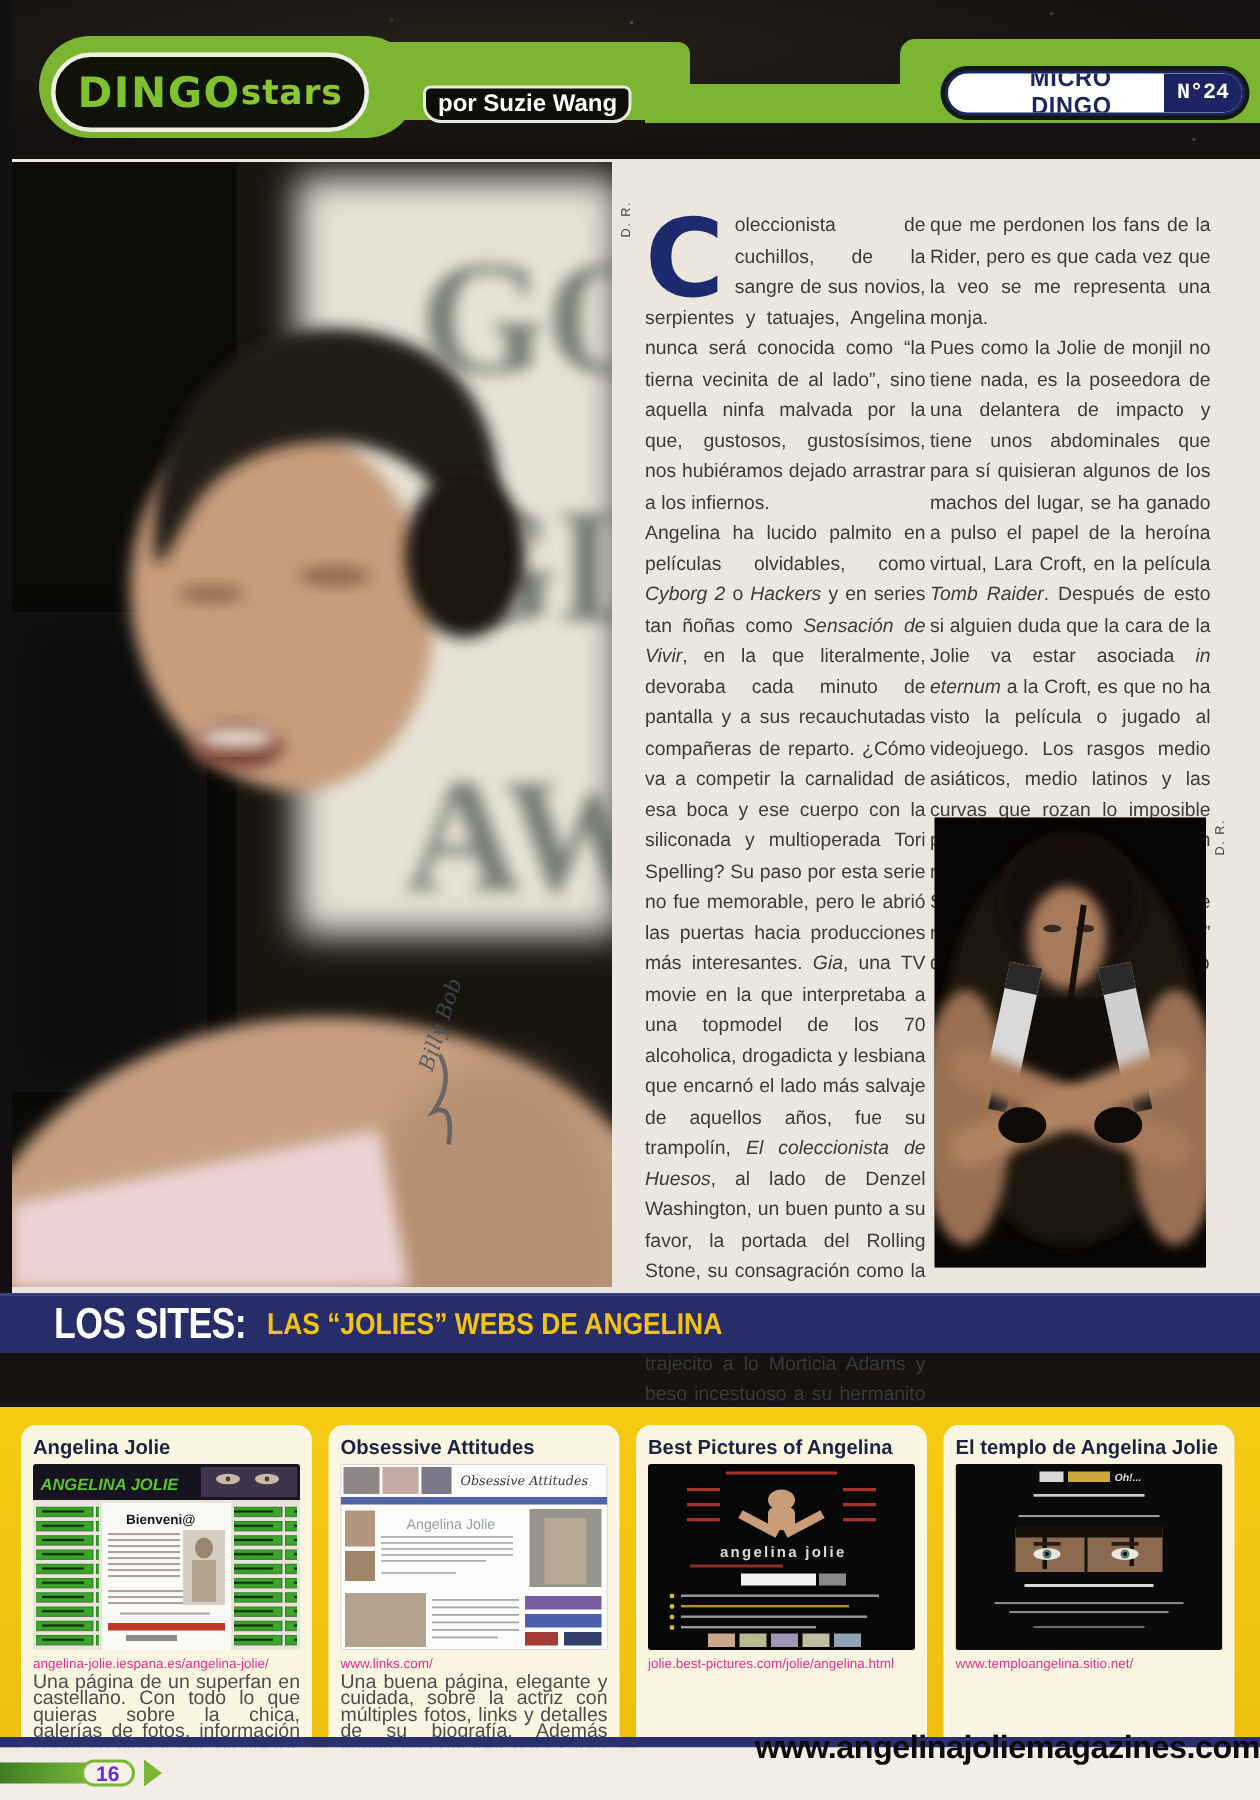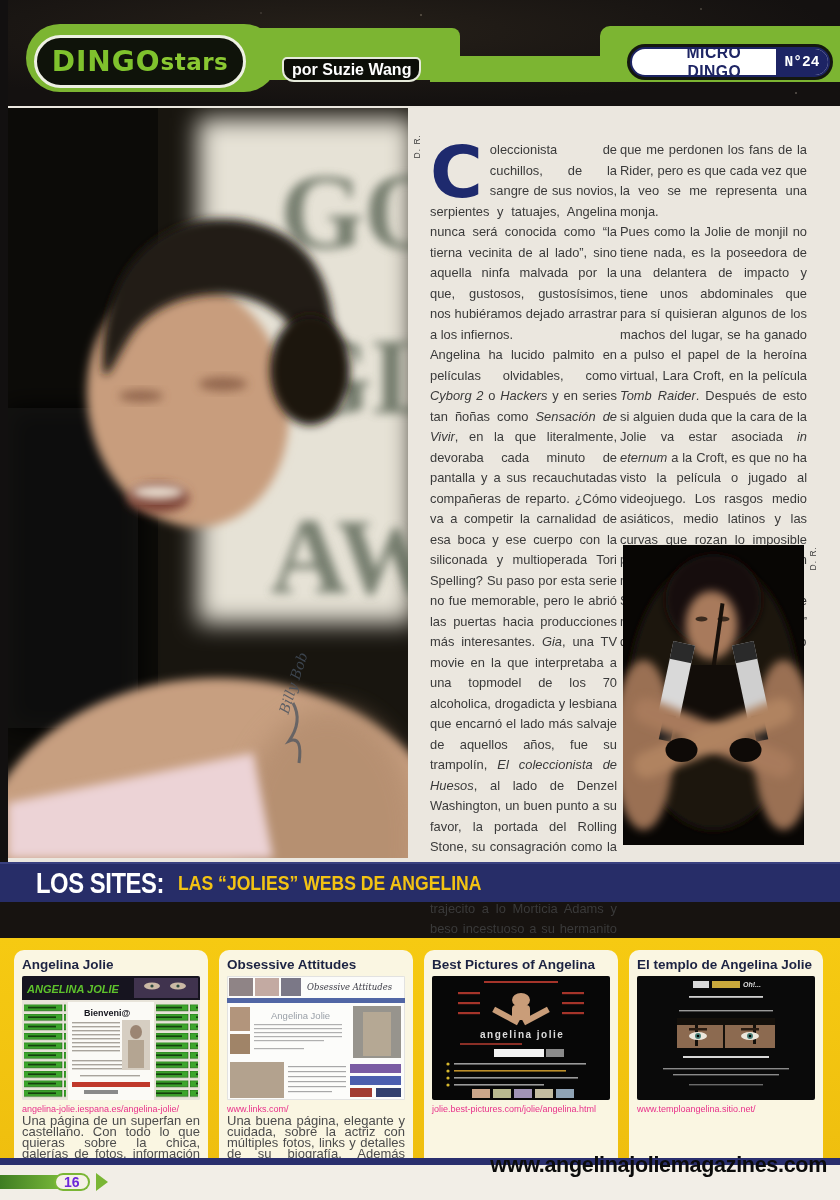--- a/index.html
+++ b/index.html
@@ -62,21 +62,21 @@
   .card-desc { font-size:13px; color:#4c4c4c; line-height:10.9px; text-align:justify; }
 
   
   .navy-line { position:absolute; left:0; top:1158px; width:840px; height:7px; background:#2a2f6e; }
   .footer { position:absolute; left:0; top:1165px; width:840px; height:35px; background:#f2eee7; }
   .pagemark { position:absolute; left:0; top:1173px; height:18px; }
   .pm-bar { position:absolute; left:0; top:2px; width:62px; height:14px; background:linear-gradient(90deg,#3f7d22,#79b93a); }
   .pm-num { position:absolute; left:54px; top:0; height:18px; padding:2px; background:#7ab635; border-radius:9px; display:flex; }
   .pm-num span { background:#f5f1e6; border-radius:7px; padding:0 8px; font-size:14px; font-weight:bold; color:#6d28d9; display:flex; align-items:center; }
   .pm-tip { position:absolute; left:96px; top:0; width:12px; height:18px; background:#7ab635; clip-path:polygon(0 0, 100% 50%, 0 100%); }
-  .watermark { position:absolute; right:13px; top:1153px; font-size:21.5px; font-weight:bold; color:#0b0b0b; letter-spacing:-.3px; z-index:5; }
+  .watermark { position:absolute; right:0; top:1153px; font-size:21.5px; font-weight:bold; color:#0b0b0b; letter-spacing:-.3px; z-index:5; }
 </style>
 </head>
 <body>
 
 <div class="page">
 
   <div class="top-black">
     <div class="noise"></div>
     <div class="gb gb-a"></div>
     <div class="gb gb-b"></div>

